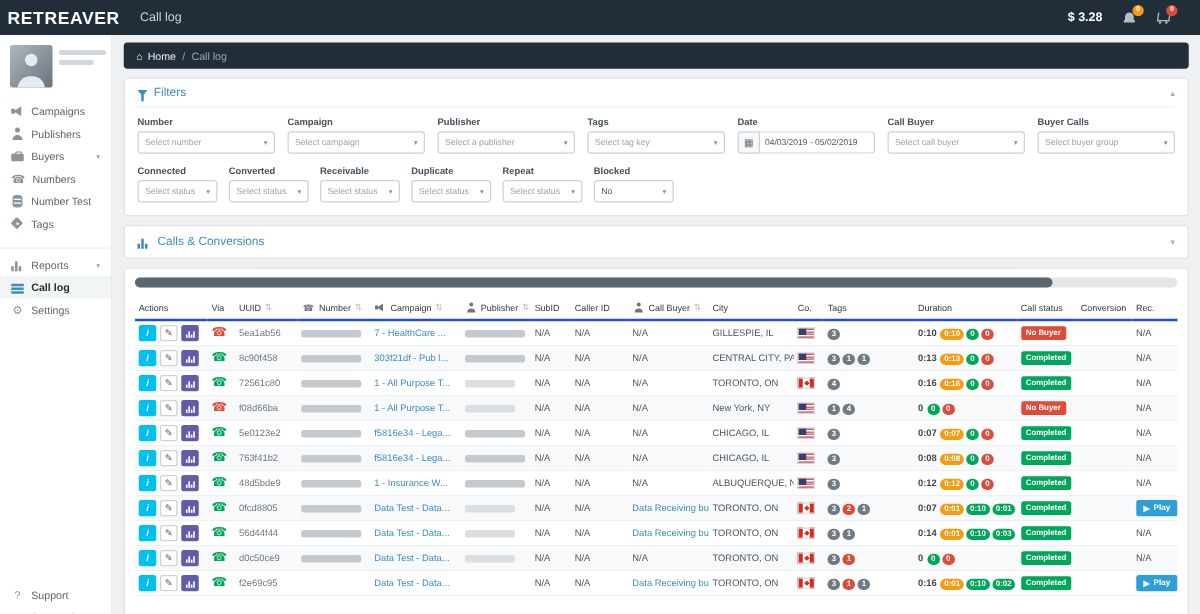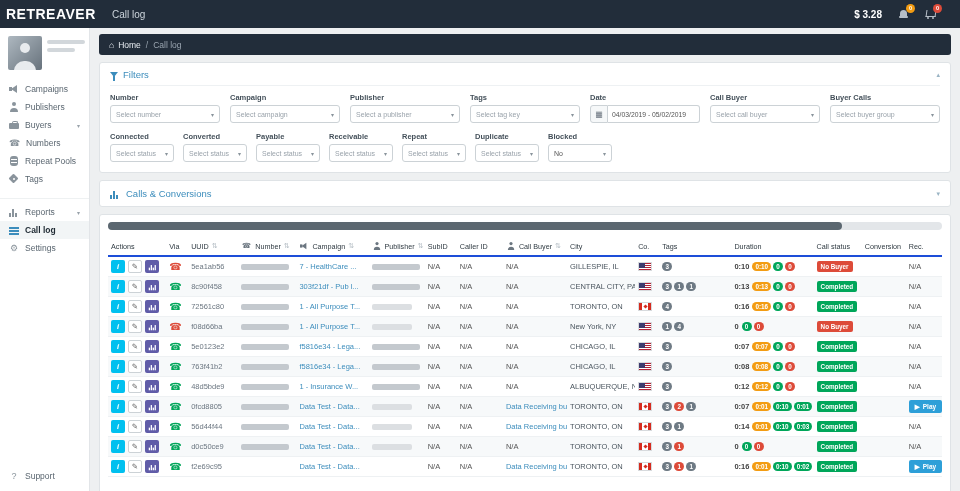--- a/index.html
+++ b/index.html
@@ -169,21 +169,21 @@
           <span class="ic ic-case"></span>
           <span>Buyers</span>
           <span class="side-caret">▾</span>
         </div>
         <div class="side-item">
           <span class="ic ic-glyph">☎</span>
           <span>Numbers</span>
         </div>
         <div class="side-item">
           <span class="ic ic-db"></span>
-          <span>Repeat Pools</span>
+          <span>Number Test</span>
         </div>
         <div class="side-item">
           <span class="ic ic-tag"></span>
           <span>Tags</span>
         </div>
         <div class="side-item group-sep">
           <span class="ic ic-bars"></span>
           <span>Reports</span>
           <span class="side-caret">▾</span>
         </div>
@@ -287,42 +287,35 @@
             </div>
           </div>
           <div class="f-col2">
             <div class="f-label">Converted</div>
             <div class="select">
               <span>Select status</span>
               <span class="sel-caret">▾</span>
             </div>
           </div>
           <div class="f-col2">
-            <div class="f-label">Payable</div>
+            <div class="f-label">Receivable</div>
             <div class="select">
               <span>Select status</span>
               <span class="sel-caret">▾</span>
             </div>
           </div>
           <div class="f-col2">
-            <div class="f-label">Receivable</div>
+            <div class="f-label">Duplicate</div>
             <div class="select">
               <span>Select status</span>
               <span class="sel-caret">▾</span>
             </div>
           </div>
           <div class="f-col2">
             <div class="f-label">Repeat</div>
-            <div class="select">
-              <span>Select status</span>
-              <span class="sel-caret">▾</span>
-            </div>
-          </div>
-          <div class="f-col2">
-            <div class="f-label">Duplicate</div>
             <div class="select">
               <span>Select status</span>
               <span class="sel-caret">▾</span>
             </div>
           </div>
           <div class="f-col2">
             <div class="f-label">Blocked</div>
             <div class="select">
               <span class="dark-val">No</span>
               <span class="sel-caret">▾</span>

